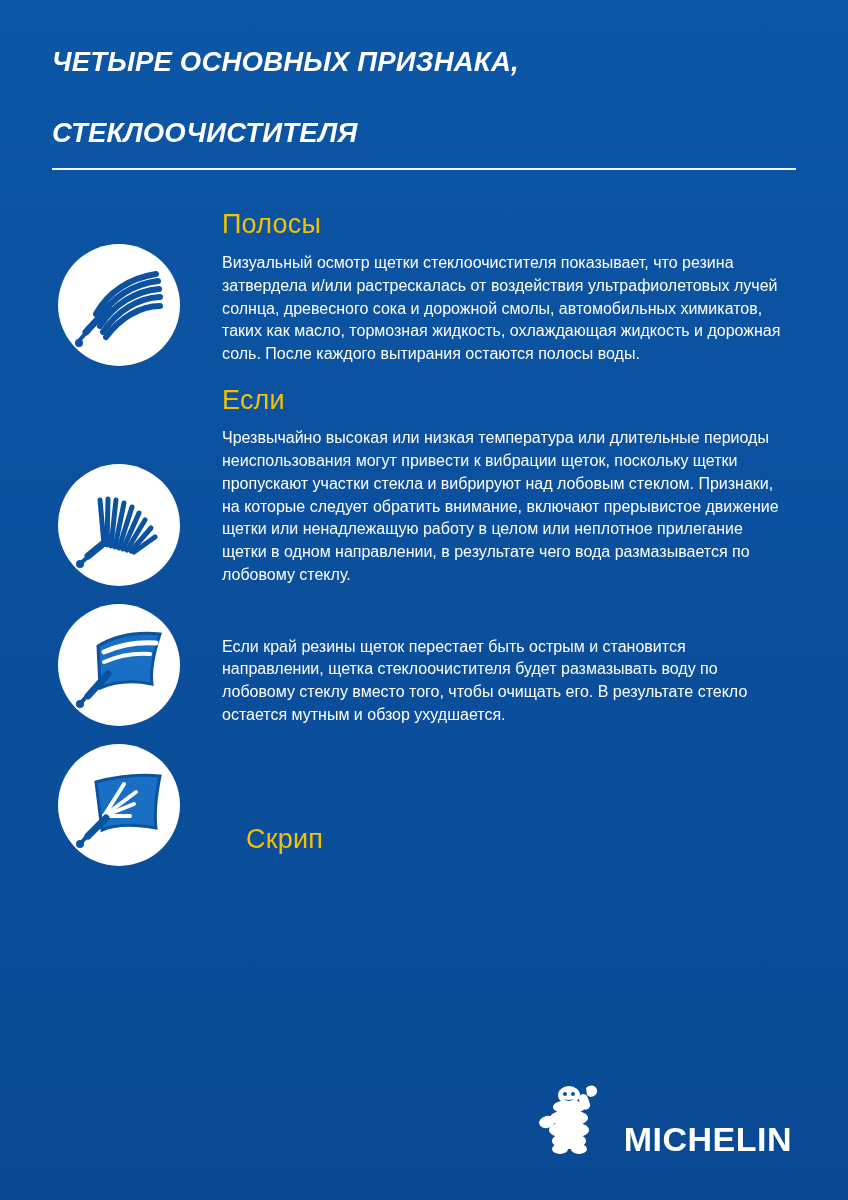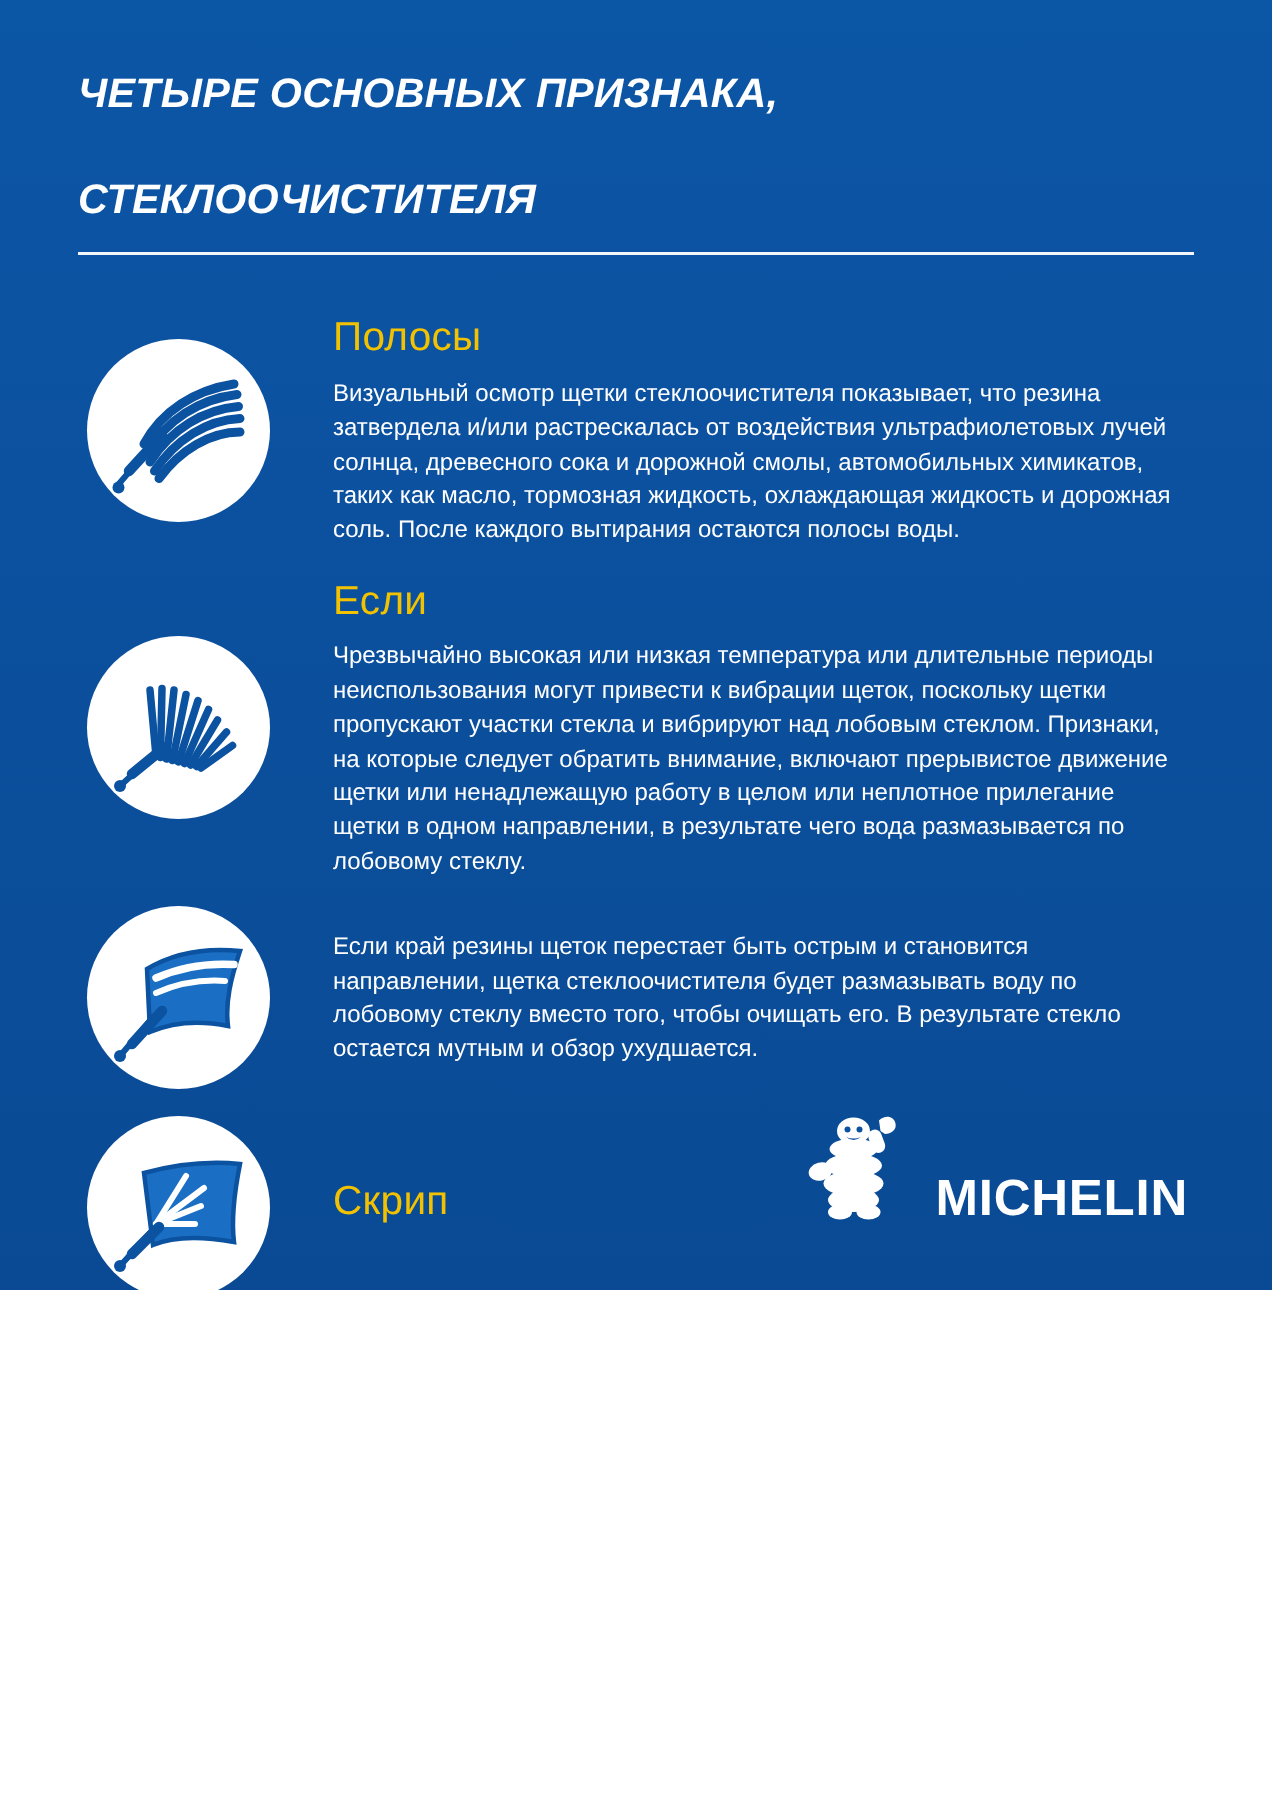--- a/index.html
+++ b/index.html
@@ -10,21 +10,21 @@
   }
 
   body {
     background: #ffffff;
     font-family: "Liberation Sans", sans-serif;
   }
 
   .poster {
     position: relative;
     width: 848px;
-    height: 860px;
+    height: 1200px;
     background: #0b52a0;
     background: linear-gradient(180deg, #0c56a6 0%, #0b4f9c 55%, #0a4a94 100%);
     overflow: hidden;
   }
 
   
   .header {
     padding: 44px 52px 0 52px;
   }
 
@@ -48,21 +48,21 @@
   }
 
   
   .sections {
     padding: 24px 52px 0 52px;
   }
 
   .section {
     position: relative;
     display: flex;
-    align-items: center;
+    align-items: flex-end;
   }
 
   .section + .section { margin-top: 10px; }
 
   .icon-col {
     flex: 0 0 170px;
     display: flex;
     justify-content: flex-start;
     padding-top: 8px;
   }
@@ -99,21 +99,21 @@
     color: #ffffff;
     font-size: 16px;
     line-height: 1.42;
     max-width: 570px;
   }
 
   
   .s-0 { margin-top: 6px; }
   .s-1 { margin-top: 38px; }
   .s-2 { margin-top: 44px; }
-  .s-3 { margin-top: 38px; }
+  .s-3 { margin-top: 38px; gap: 24px; }
 
   
   .footer {
     position: absolute;
     left: 0;
     right: 0;
     bottom: 40px;
     display: flex;
     align-items: flex-start;
     justify-content: flex-end;

